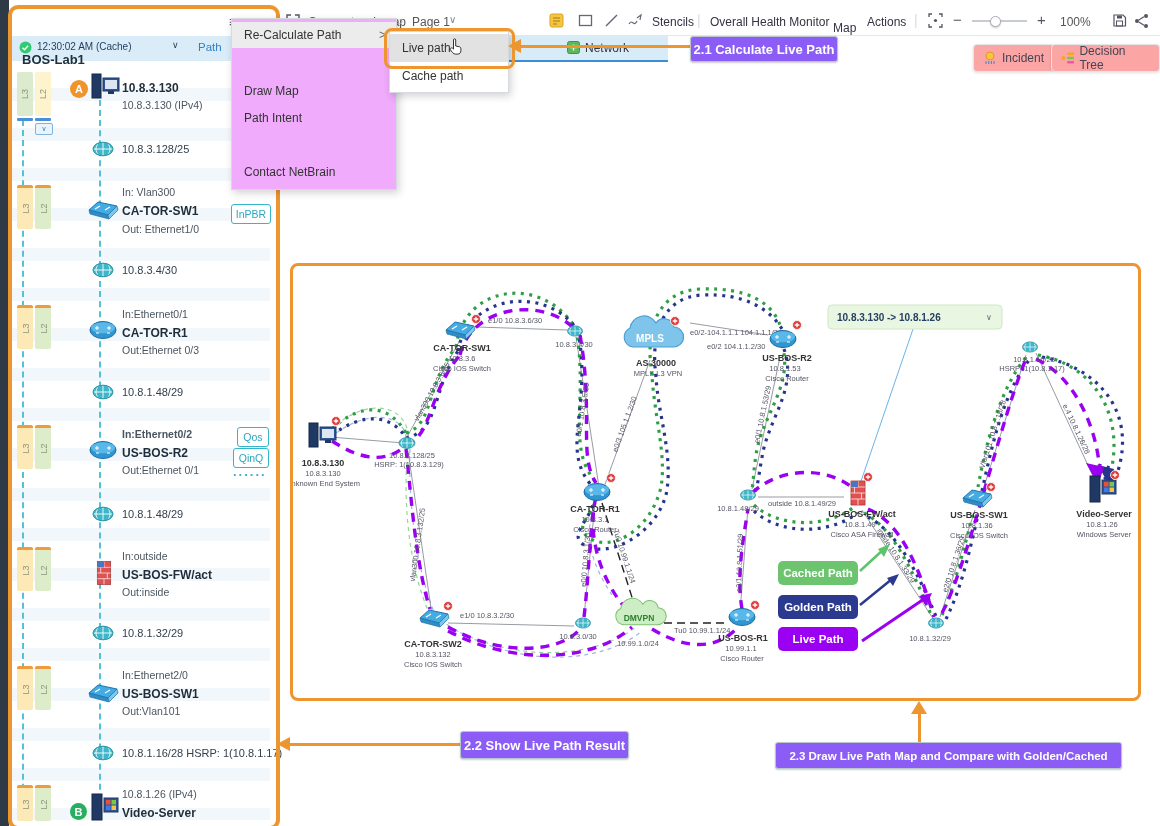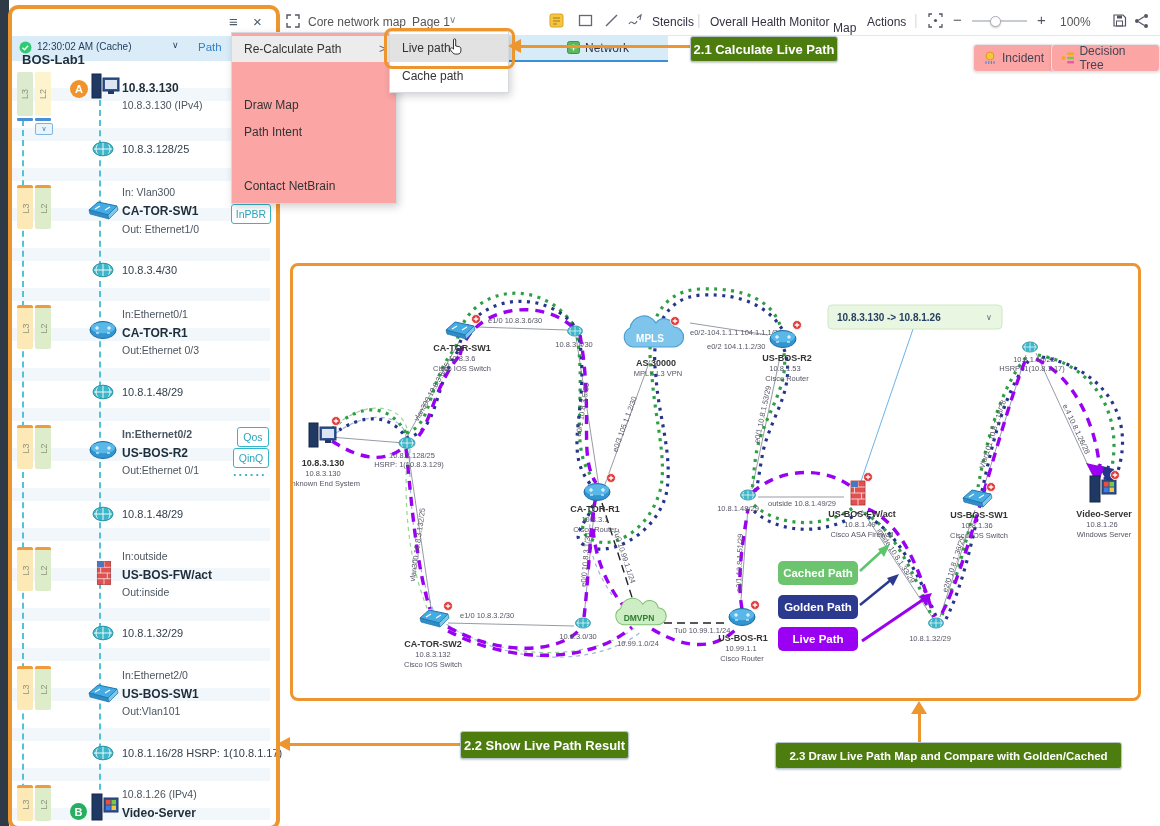--- a/index.html
+++ b/index.html
@@ -40,33 +40,33 @@
   
   .topbar{left:277px;top:0;width:883px;height:35px;background:#fff;border-bottom:1px solid #e4e8ec;z-index:3;}
   .tb-text{font-size:12px;color:#555;white-space:nowrap;}
   .tb-sep{color:#d8dce0;font-size:14px;}
   .tabstrip{left:277px;top:35px;width:391px;height:25px;background:#d8ecf7;border-bottom:2px solid #3a8fd8;z-index:3;}
   .tab-text{font-size:12px;color:#334;white-space:nowrap;}
   
   .float-btn{background:#fca5a5;border:1px solid #e3e7ea;border-radius:4px;box-shadow:0 1px 3px rgba(0,0,0,.12);
     display:flex;align-items:center;gap:5px;padding:0 9px;height:26px;font-size:12px;color:#445;z-index:20;}
   
-  .menu{left:231px;top:32px;width:164px;height:170px;background:#fca5a5;border:1px solid #d6dade;
+  .menu{left:231px;top:18px;width:164px;height:170px;background:#f0abfc;border:1px solid #d6dade;
     box-shadow:2px 3px 8px rgba(0,0,0,.18);z-index:50;text-align:right;}
   .menu-item{position:absolute;left:0;width:164px;height:26px;display:flex;align-items:center;
     padding-left:12px;box-sizing:border-box;font-size:12px;color:#333;}
   .menu-item.hl{background:#ececec;}
   .submenu{left:389px;top:31px;width:118px;height:60px;background:#fff;border:1px solid #d6dade;
     box-shadow:2px 3px 8px rgba(0,0,0,.18);z-index:51;}
   .sub-item{position:absolute;left:0;width:118px;height:28px;display:flex;align-items:center;
     padding-left:12px;box-sizing:border-box;font-size:12px;color:#333;}
   .sub-item.hl{background:#e2e2e2;}
   .livepath-ring{left:384px;top:28px;width:125px;height:35px;border:3px solid #ED952E;border-radius:8px;z-index:52;pointer-events:none;}
   
-  .ann-box{background:#4d7c0f;border:1px solid #b9c6ce;border-radius:3px;color:#fff;font-weight:bold;
+  .ann-box{background:#8b5cf6;border:1px solid #b9c6ce;border-radius:3px;color:#fff;font-weight:bold;
     display:flex;align-items:center;justify-content:center;z-index:60;box-shadow:0 1px 2px rgba(0,0,0,.2);white-space:nowrap;}
   .ann-line{background:#ED952E;z-index:60;}
   .arr-left{width:0;height:0;border-top:7px solid transparent;border-bottom:7px solid transparent;
     border-right:13px solid #ED952E;z-index:60;}
   .arr-up{width:0;height:0;border-left:8px solid transparent;border-right:8px solid transparent;
     border-bottom:13px solid #ED952E;z-index:60;}
   
   .mapborder{left:290px;top:263px;width:845px;height:432px;border:3.5px solid #ED952E;border-radius:8px;z-index:9;pointer-events:none;}
   .nodename{font-size:9px;font-weight:bold;fill:#333;}
   .nodesub{font-size:7.5px;fill:#556;}

